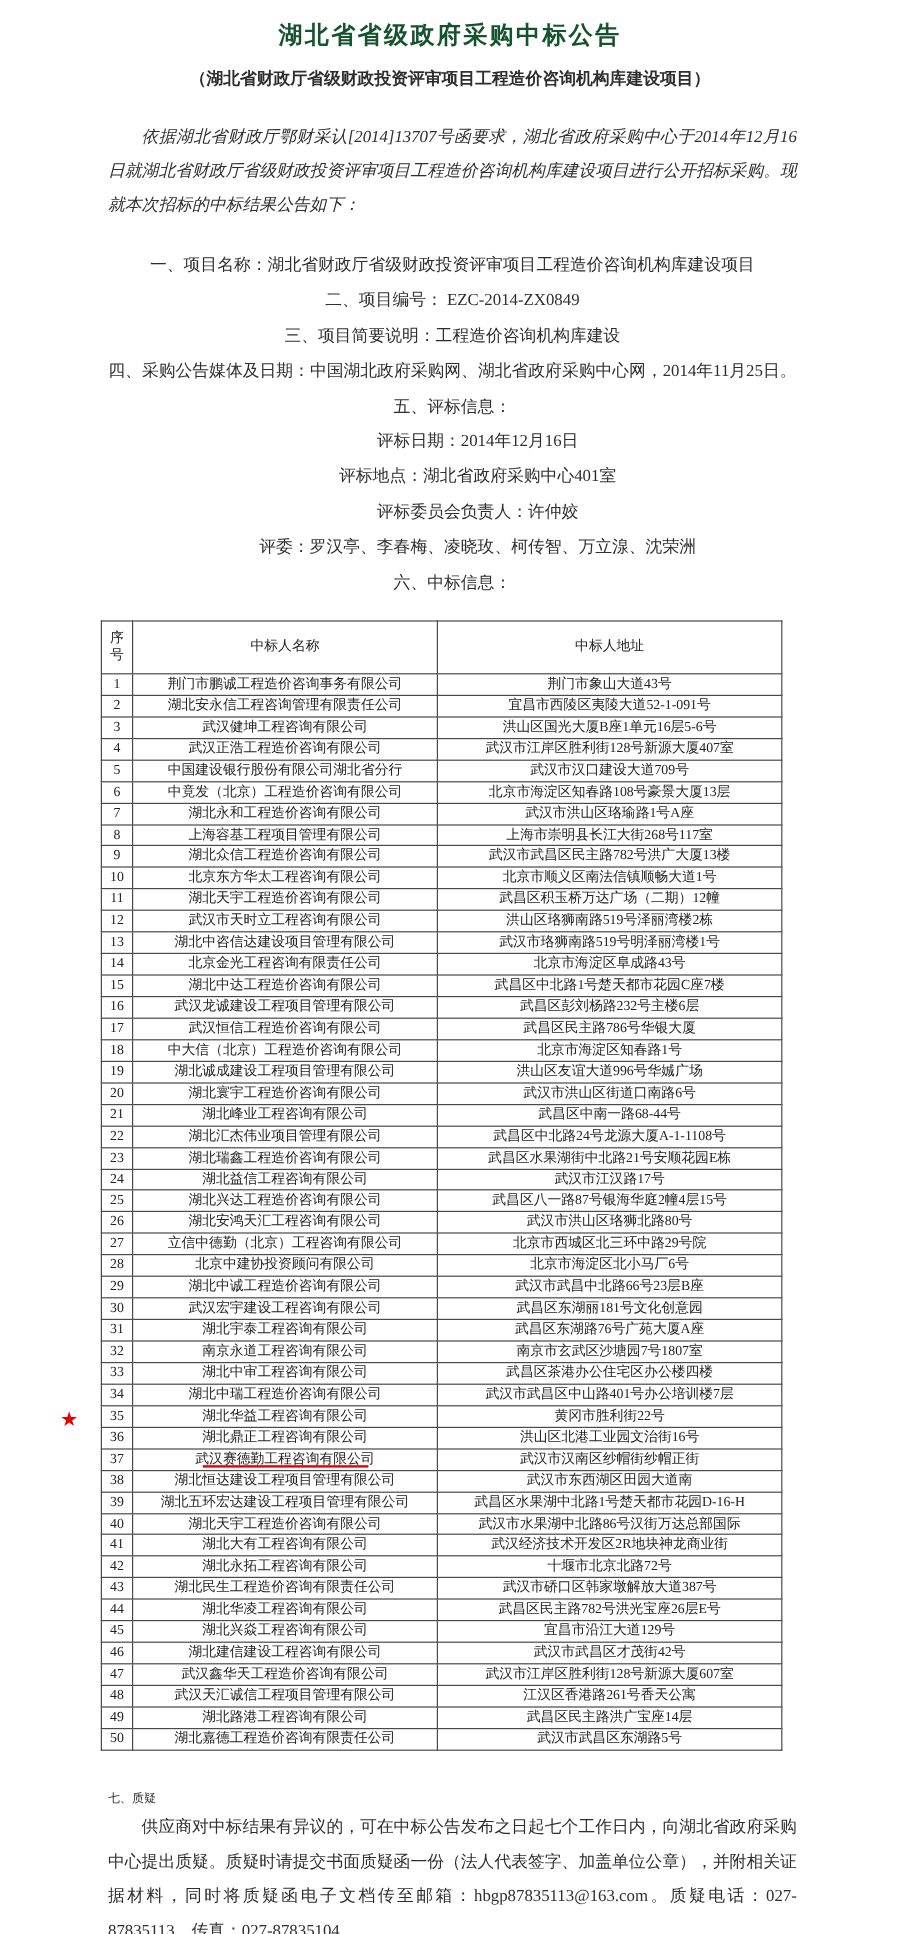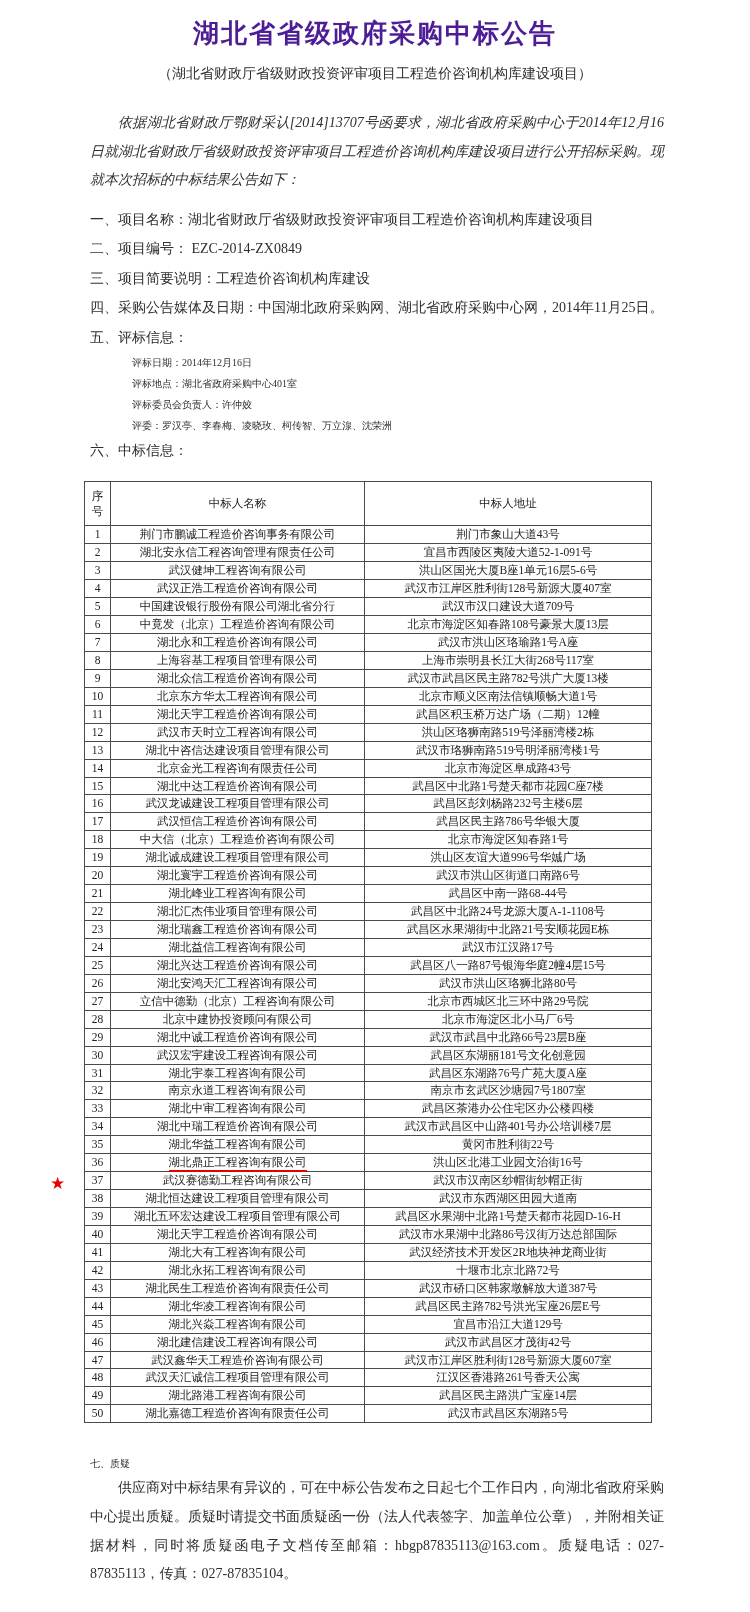--- a/index.html
+++ b/index.html
@@ -9,47 +9,48 @@
     width: 750px;
     min-height: 1612px;
     background: #ffffff;
     font-family: "Liberation Serif", "DejaVu Serif", serif;
     color: #2e2e2e;
     overflow: hidden;
   }
   .doc-title {
     margin: 16px 0 14px 0;
     text-align: center;
-    font-size: 26px;
+    font-size: 20px;
     font-weight: bold;
-    color: #4c1d95;
+    color: #14532d;
     letter-spacing: 2px;
   }
   .doc-subtitle {
     text-align: center;
     font-size: 14px;
     margin: 0 0 26px 0;
+    font-weight: bold;
   }
   .intro {
     margin: 0 86px 0 90px;
     font-size: 14px;
     line-height: 2.05;
     text-indent: 2em;
     text-align: justify;
     font-style: italic;
   }
-  .items { margin-top: 10px; }
+  .items { margin-top: 20px; text-align: center; }
   .doc-item {
     margin: 0 86px 0 90px;
     font-size: 14px;
     line-height: 2.1;
   }
   .doc-subitem {
     margin: 0 86px 0 132px;
-    font-size: 10px;
+    font-size: 14px;
     line-height: 2.1;
   }
   .winners-table {
     border-collapse: collapse;
     margin: 16px 0 0 84px;
     width: 567px;
     font-size: 11.5px;
     table-layout: fixed;
     color: #222;
   }
@@ -61,21 +62,21 @@
     font-weight: normal;
     line-height: 1.3;
   }
   .winners-table thead th { height: 44px; }
   .winners-table tbody td { height: 17px; }
   .col-no { width: 26px; margin-top: 44px; }
   .col-name { width: 254px; }
   .col-addr { width: 287px; }
   .red-underline {
     border-bottom: 2px solid #e60000;
-    padding-bottom: 2px;
+    padding-bottom: 17px;
   }
   .star {
     position: absolute;
     left: 50px;
     color: #e60000;
     font-size: 17px;
     line-height: 1;
     transform: translateY(-50%);
   }
   .sec-heading {

